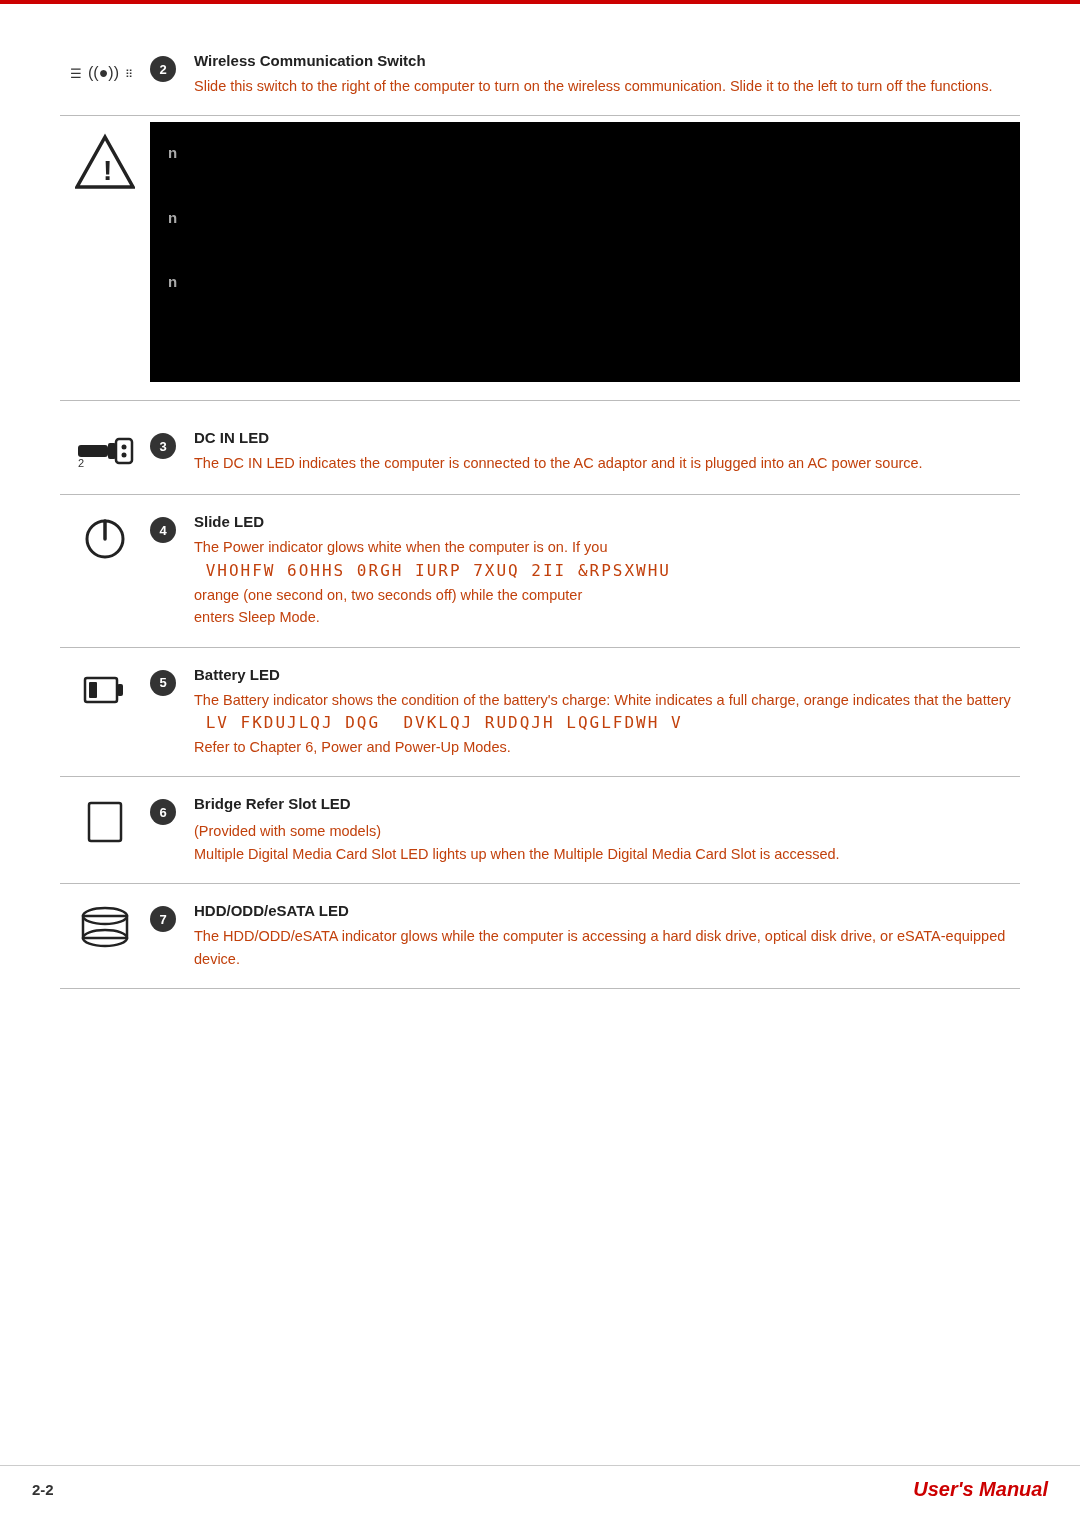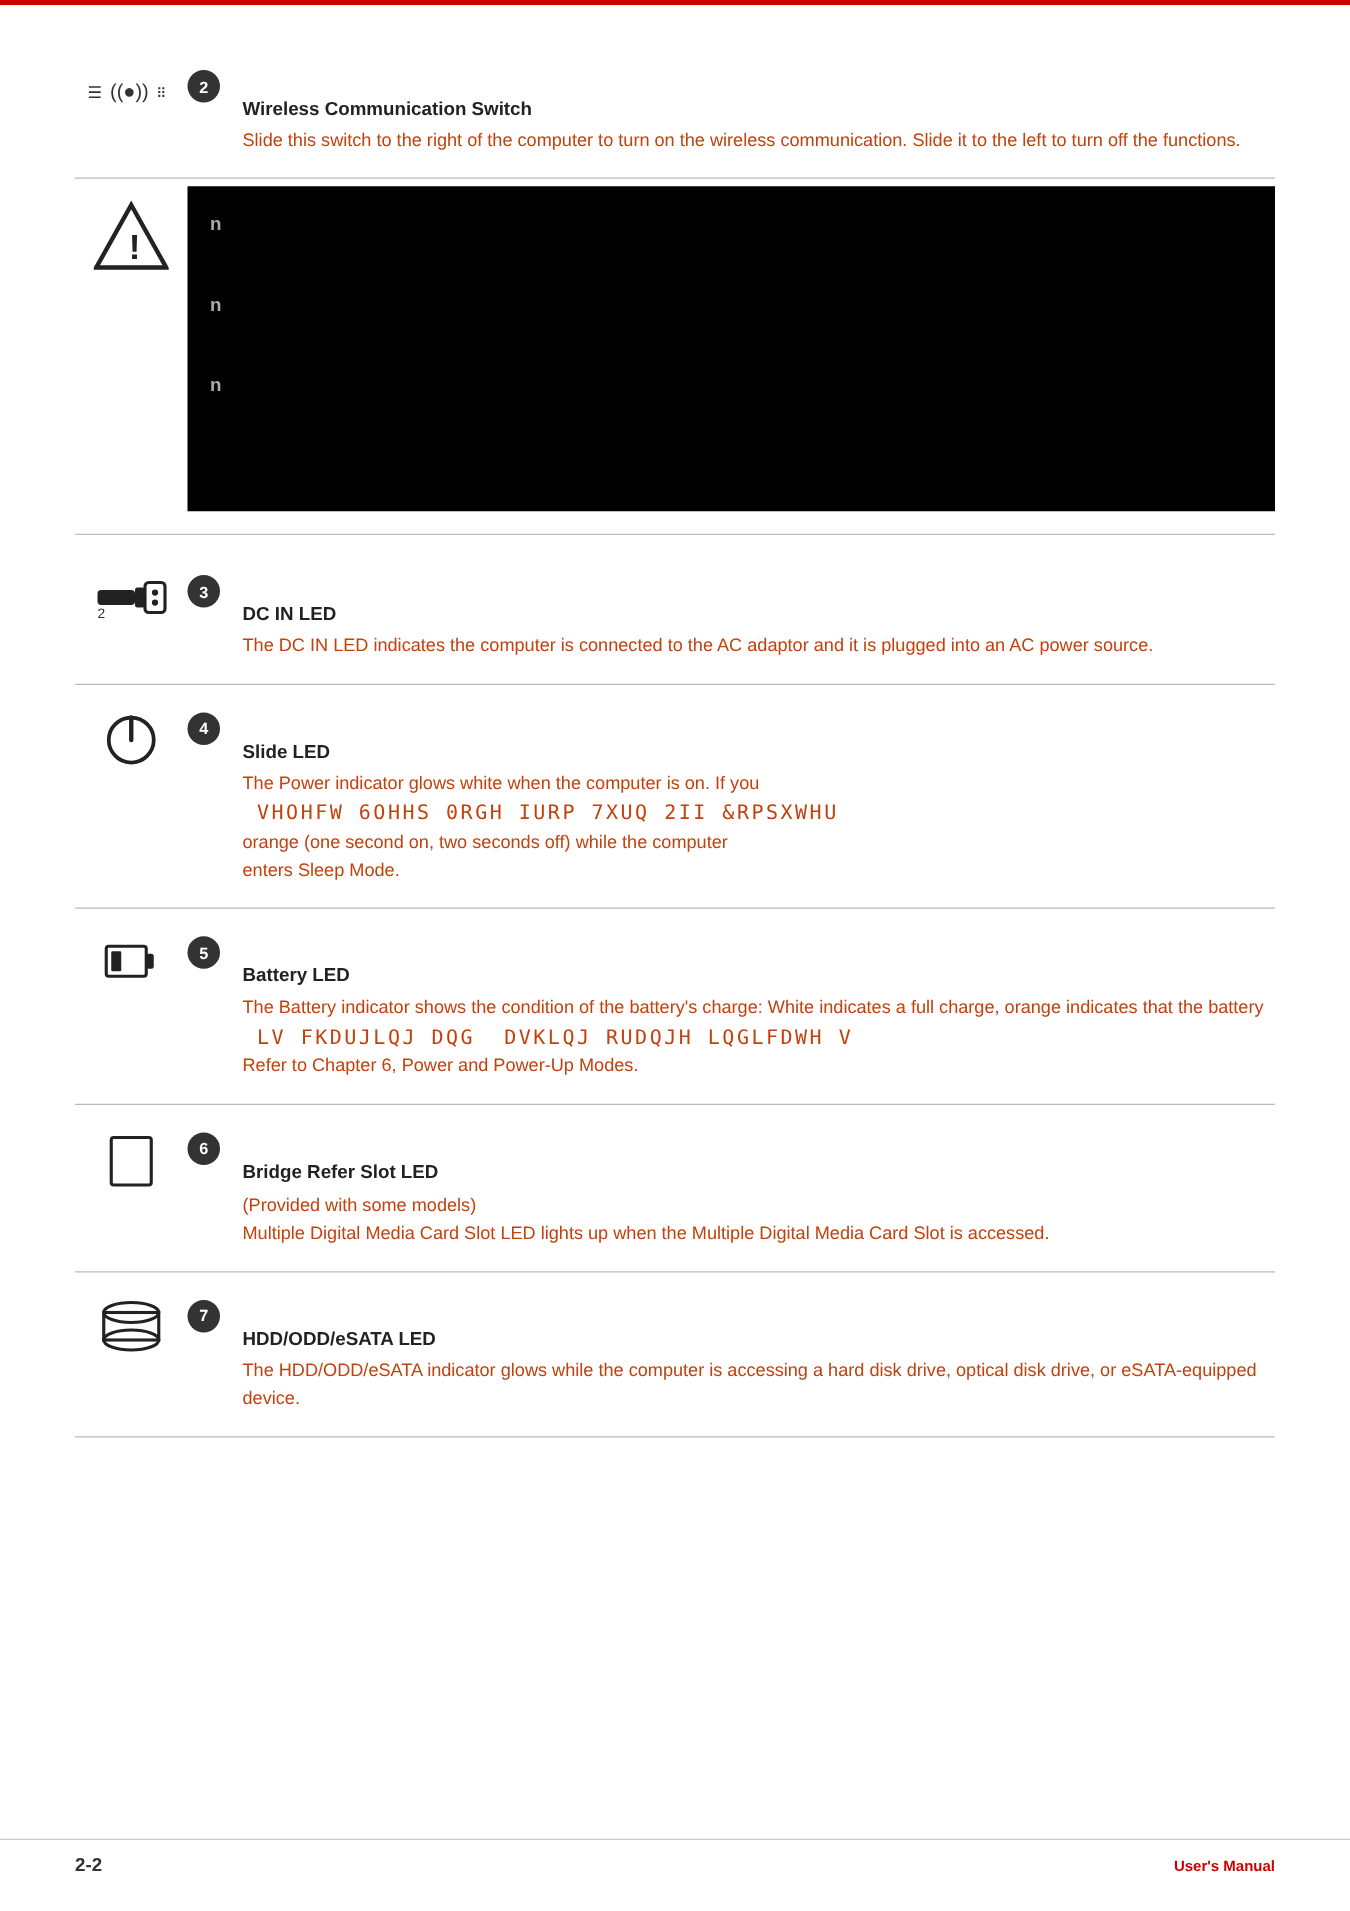--- a/index.html
+++ b/index.html
@@ -45,21 +45,20 @@
       width: 44px;
       min-width: 44px;
       display: flex;
       align-items: flex-start;
       justify-content: flex-start;
       padding-top: 2px;
     }
 
     .desc-col {
       flex: 1;
-      margin-top: 27px;
     }
 
     .entry-title {
       font-weight: bold;
       font-size: 15px;
       margin-bottom: 6px;
     }
 
     .entry-body {
       font-size: 14.5px;
@@ -131,35 +130,36 @@
 
     
     .page-footer {
       position: absolute;
       bottom: 28px;
       left: 0;
       right: 0;
       display: flex;
       flex-direction: row;
       justify-content: space-between;
-      padding: 0 60px;
+      padding: 0 32px;
       align-items: center;
       border-top: 1px solid #ccc;
       padding-top: 12px;
     }
 
     .footer-left {
       font-size: 15px;
       color: #333;
       font-weight: bold;
     }
 
     .footer-right {
-      font-size: 12px;
+      font-size: 20px;
       color: #cc0000;
+      font-style: italic;
       font-weight: bold;
     }
 
     
     .wifi-icon {
       display: flex; flex-direction: row; align-items: center; gap: 3px; font-size: 13px; color: #333;
     }
 
     .warning-triangle {
       display: inline-block;

